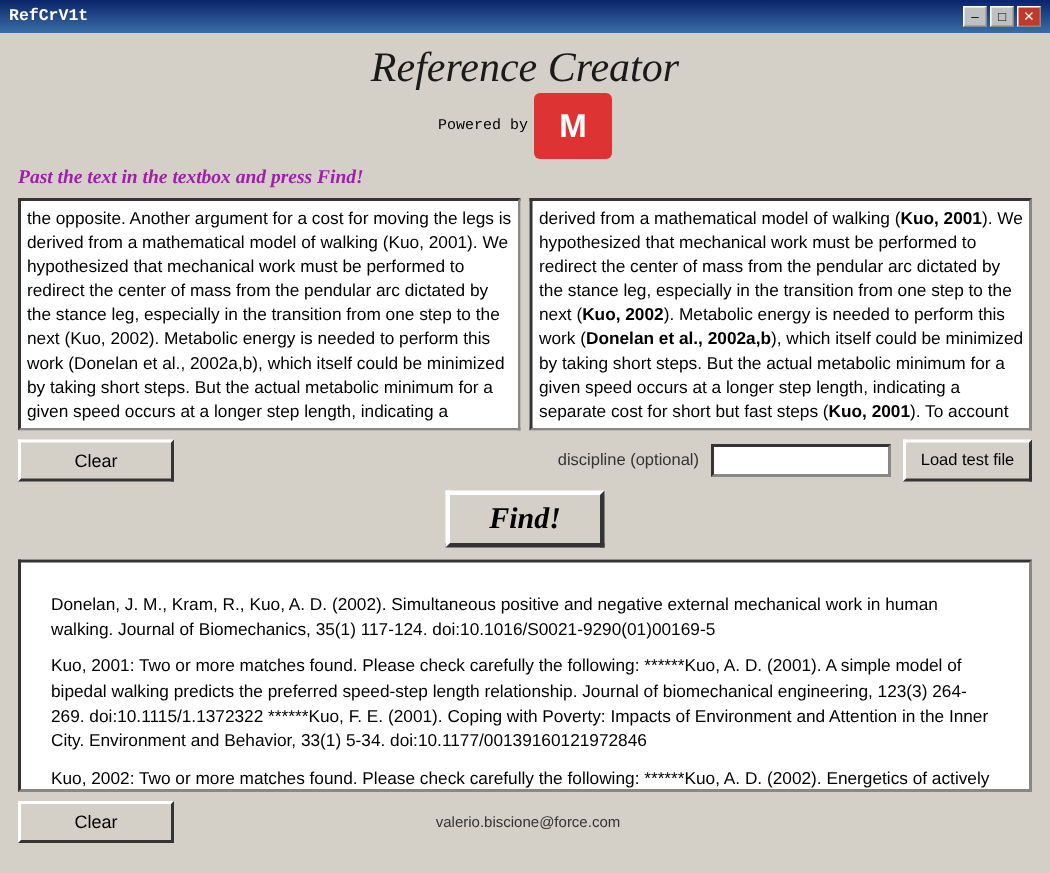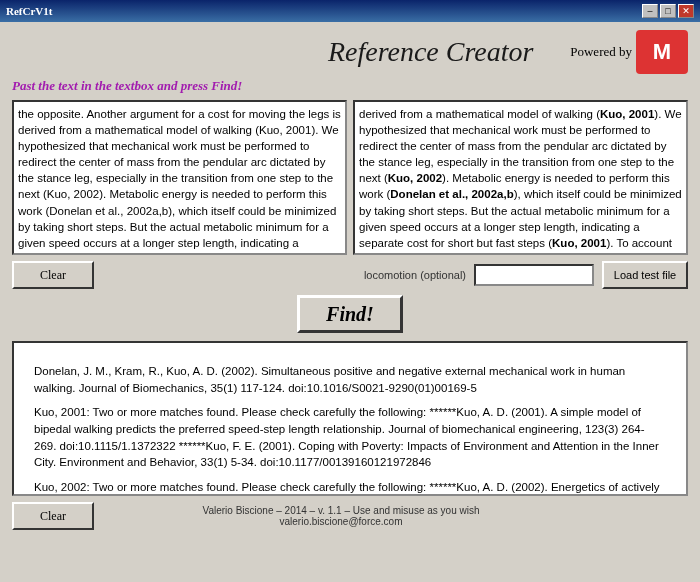--- a/index.html
+++ b/index.html
@@ -15,21 +15,21 @@
     .title-bar {
       background: linear-gradient(to bottom, #0a246a, #3a6ea5);
       color: white;
       display: flex;
       align-items: center;
       justify-content: space-between;
       padding: 3px 6px;
       height: 22px;
     }
     .title-bar-text {
-      font-family: Liberation Serif, serif;
+      font-family: Liberation Mono, monospace;
       font-size: 11px;
       font-weight: bold;
     }
     .title-bar-controls {
       display: flex;
       gap: 2px;
     }
     .title-bar-btn {
       width: 16px;
       height: 14px;
@@ -47,20 +47,21 @@
     }
     .title-bar-btn.close { background: #c0392b; color: white; }
     .main-content {
       padding: 8px 12px;
     }
     .app-header {
       display: flex;
       align-items: center;
       justify-content: space-between;
       margin-bottom: 4px;
+      flex-direction: column;
     }
     .app-title {
       font-size: 28px;
       font-style: italic;
       font-family: 'Times New Roman', Times, serif;
       color: #1a1a1a;
       flex: 1;
       text-align: center;
     }
     .powered-by {
@@ -113,27 +114,27 @@
     .text-panel .highlight {
       font-weight: bold;
     }
     .controls-row {
       display: flex;
       align-items: center;
       margin-bottom: 6px;
       gap: 8px;
     }
     .clear-btn {
-      width: 82px;
+      width: 104px;
       height: 28px;
       background: #d4d0c8;
       border: 2px outset #fff;
       border-bottom-color: #888;
       border-right-color: #888;
-      font-family: Liberation Serif, serif;
+      font-family: Liberation Sans, sans-serif;
       font-size: 12px;
       cursor: pointer;
       display: flex;
       align-items: center;
       justify-content: center;
     }
     .discipline-label {
       font-family: Tahoma, sans-serif;
       font-size: 11px;
       color: #333;
@@ -220,57 +221,56 @@
     <div class="title-bar-btn close">✕</div>
   </div>
 </div>
 
 <div class="main-content">
 
   <div class="app-header">
     <div style="flex:1"></div>
     <div class="app-title">Reference Creator</div>
     <div class="powered-by">
-      <span style="font-family:Liberation Serif, serif;font-size:13px;">Powered by</span>
+      <span style="font-family:Liberation Mono, monospace;font-size:10px;">Powered by</span>
       <div class="mendeley-logo">
         <span class="mendeley-m">M</span>
       </div>
     </div>
   </div>
 
   <div class="instruction">Past the text in the textbox and press Find!</div>
 
   <div class="text-panels">
     <div class="text-panel">
       <span>the opposite. Another argument for a cost for moving the legs is derived from a mathematical model of walking (Kuo, 2001). We hypothesized that mechanical work must be performed to redirect the center of mass from the pendular arc dictated by the stance leg, especially in the transition from one step to the next (Kuo, 2002). Metabolic energy is needed to perform this work (Donelan et al., 2002a,b), which itself could be minimized by taking short steps. But the actual metabolic minimum for a given speed occurs at a longer step length, indicating a separate cost for short but fast steps (Kuo, 2001). To account for this trade-off, our model required a metabolic cost for walking at high step frequencies increasing roughly with the fourth power of step frequency. The force and work needed to move the legs relative to the body might explain this proposed cost of high step frequencies. In</span>
     </div>
     <div class="text-panel">
       <span>derived from a mathematical model of walking (<span class="highlight">Kuo, 2001</span>). We hypothesized that mechanical work must be performed to redirect the center of mass from the pendular arc dictated by the stance leg, especially in the transition from one step to the next (<span class="highlight">Kuo, 2002</span>). Metabolic energy is needed to perform this work (<span class="highlight">Donelan et al., 2002a,b</span>), which itself could be minimized by taking short steps. But the actual metabolic minimum for a given speed occurs at a longer step length, indicating a separate cost for short but fast steps (<span class="highlight">Kuo, 2001</span>). To account for this trade-off, our model required a metabolic cost for walking at high step frequencies increasing roughly with the fourth power of step frequency. The force and work</span>
     </div>
   </div>
 
   <div class="controls-row">
     <button class="clear-btn">Clear</button>
-    <span class="discipline-label">locomotion (optional)</span>
+    <span class="discipline-label">discipline (optional)</span>
     <input class="discipline-input" type="text" value="" style="">
     <button class="load-test-btn">Load test file</button>
   </div>
 
   <div class="find-row">
     <button class="find-btn">Find!</button>
   </div>
 
   <div class="results-panel">
     <p><span>Donelan, J. M., Kram, R., Kuo, A. D. (2002). Simultaneous positive and negative external mechanical work in human walking. Journal of Biomechanics, 35(1) 117-124. doi:10.1016/S0021-9290(01)00169-5</span></p>
     <p><span>Kuo, 2001: Two or more matches found. Please check carefully the following: ******Kuo, A. D. (2001). A simple model of bipedal walking predicts the preferred speed-step length relationship. Journal of biomechanical engineering, 123(3) 264-269. doi:10.1115/1.1372322 ******Kuo, F. E. (2001). Coping with Poverty: Impacts of Environment and Attention in the Inner City. Environment and Behavior, 33(1) 5-34. doi:10.1177/00139160121972846</span></p>
     <p><span>Kuo, 2002: Two or more matches found. Please check carefully the following: ******Kuo, A. D. (2002). Energetics of actively powered locomotion using the simplest walking model. Journal of biomechanical engineering, 124(1) 113-120. doi:10.1115/1.1427703 ******Kuo, A. D. (2002). The relative roles of feedforward and feedback in the control of rhythmic movements. Motor control, 6(2) 129-145</span></p>
   </div>
 
   <div class="bottom-row">
     <button class="clear-btn">Clear</button>
     <div class="footer-text">
-      <div>Valerio Biscione – 2014 – v. 1.1 – Use and misuse as you wish</div>
       <div>valerio.biscione@force.com</div>
     </div>
     <div style="width:100px"></div>
   </div>
 
 </div>
 
 </body></html>

